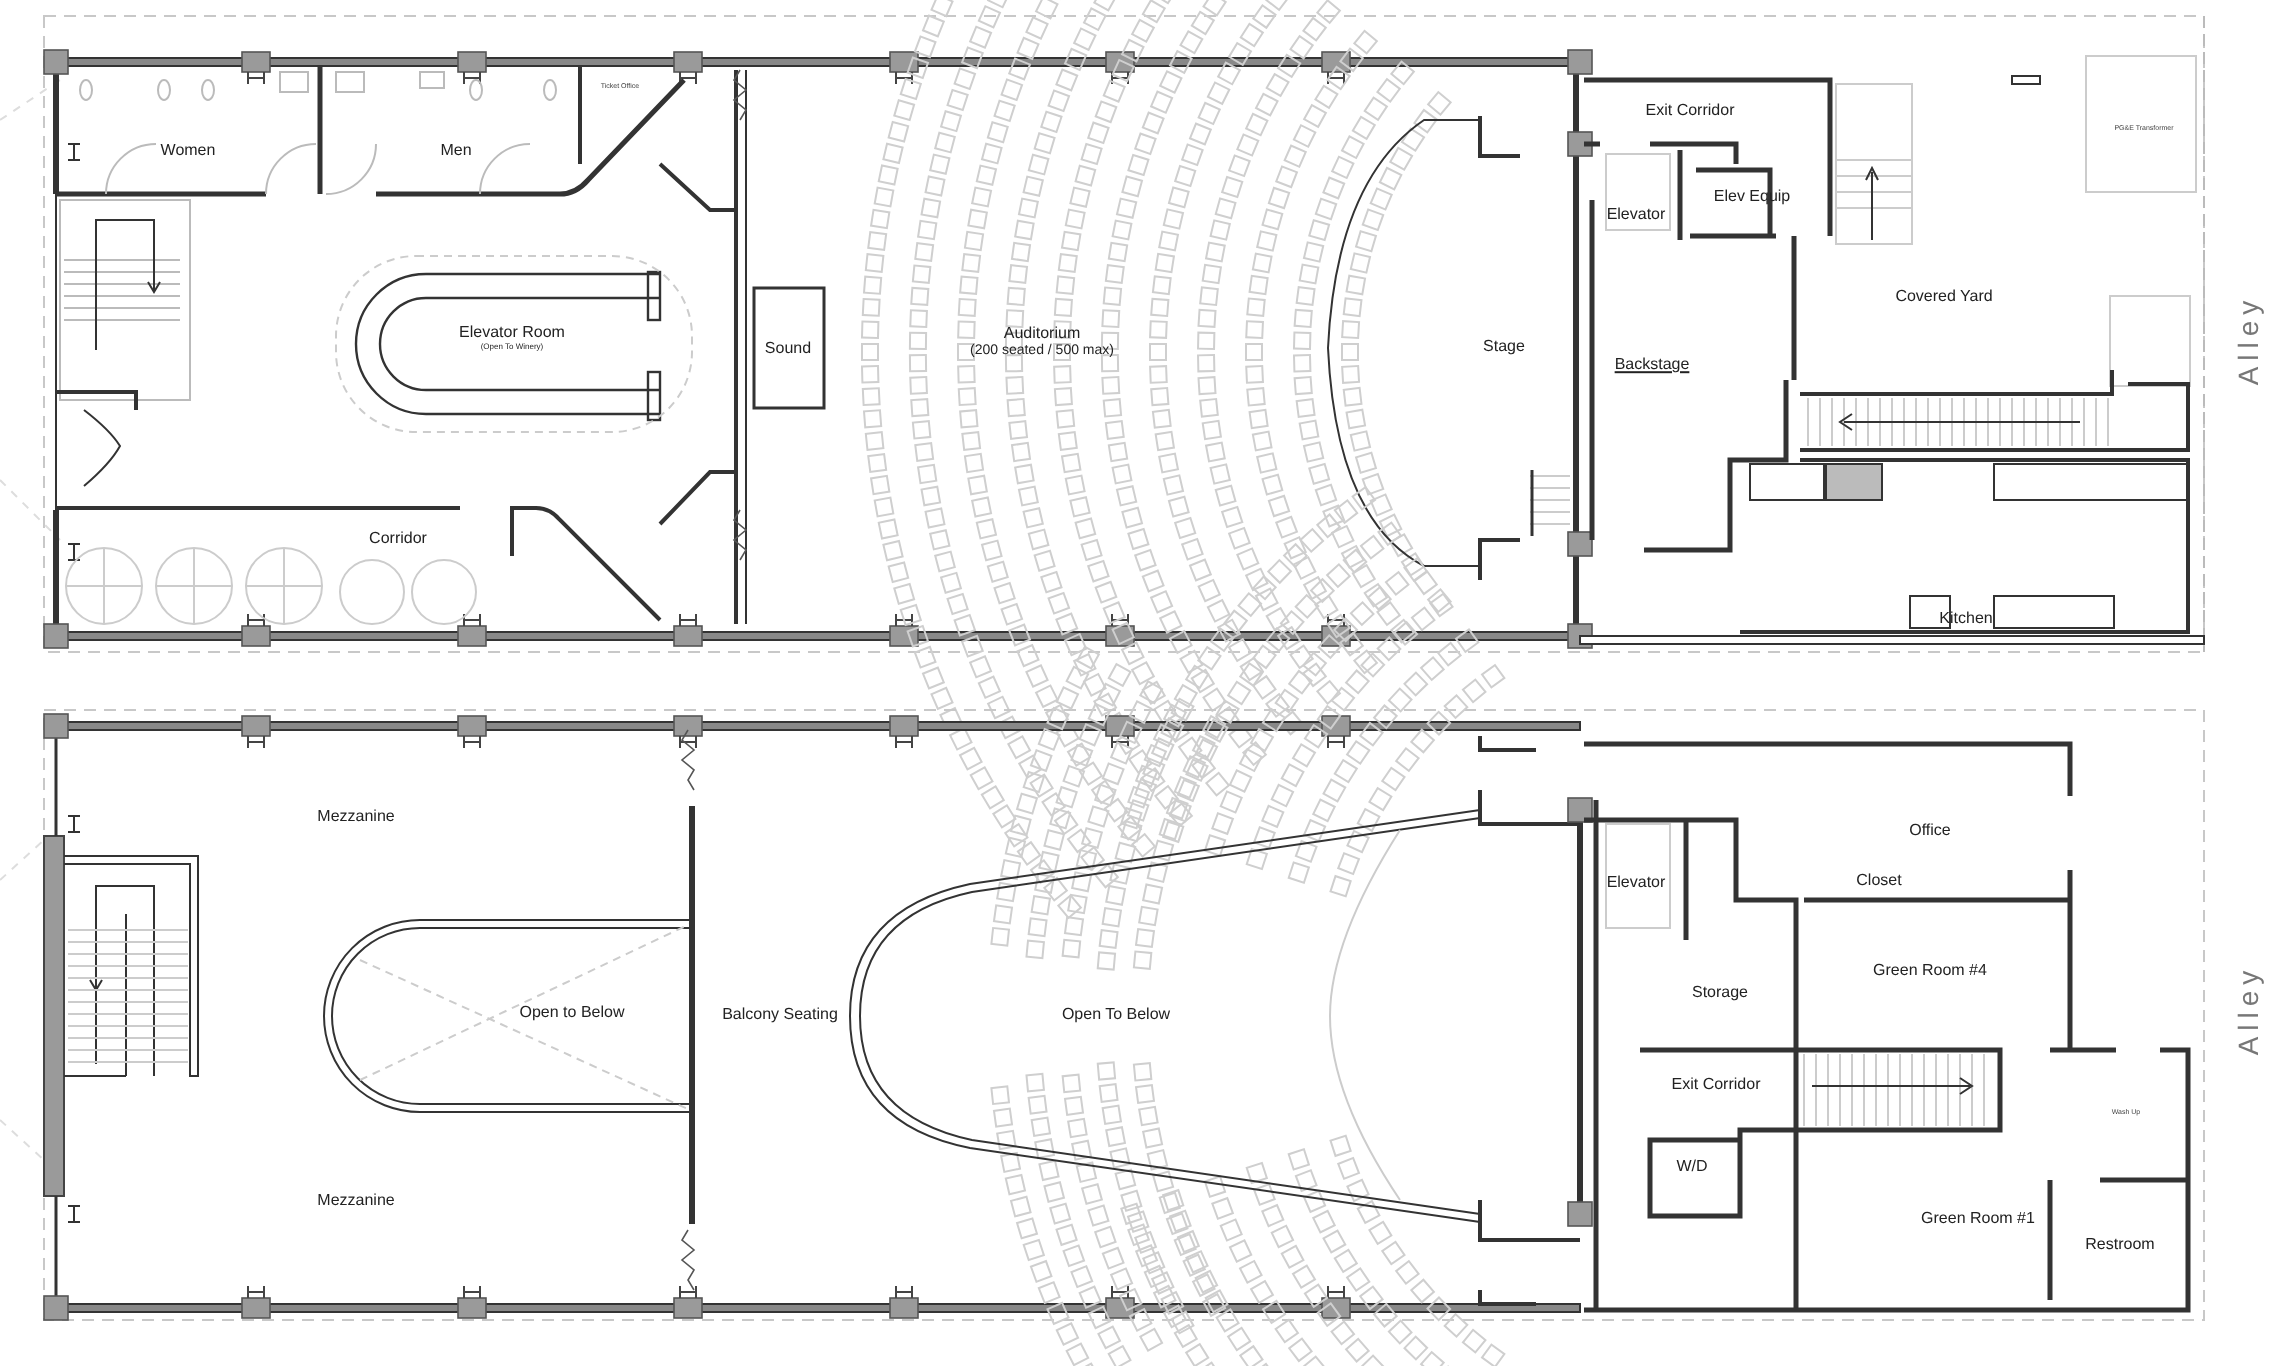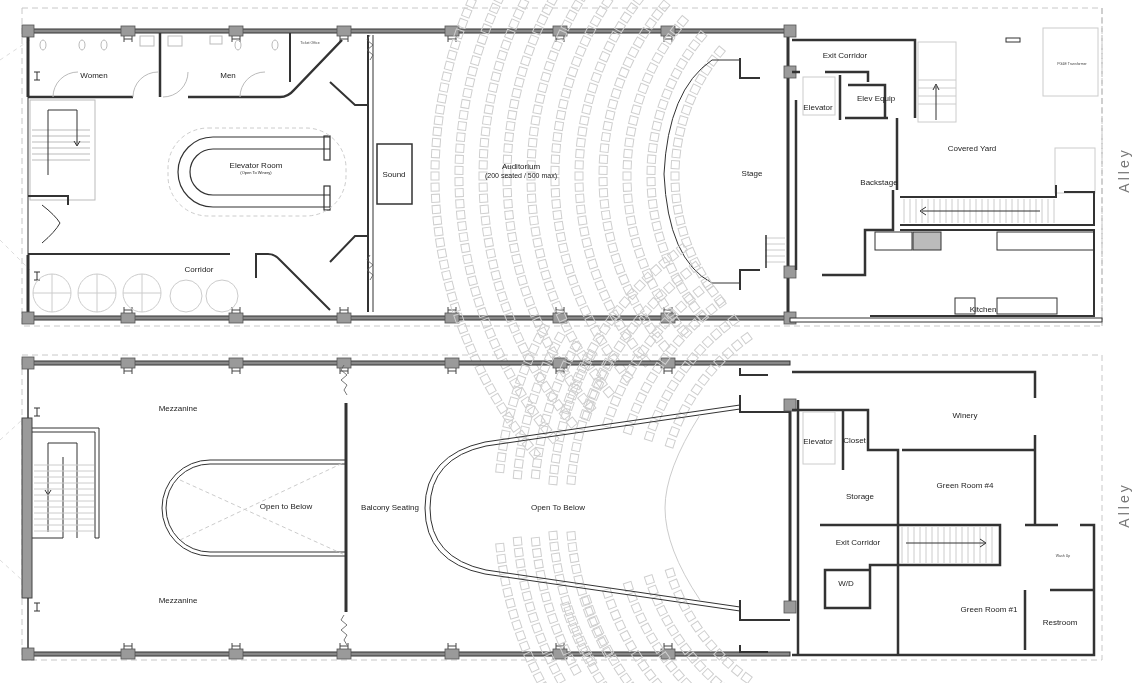--- a/index.html
+++ b/index.html
@@ -1096,21 +1096,21 @@
     </div>
     <div class="lbl" style="left: 818px; top: 108px;">
       <div>Elevator</div>
     </div>
     <div class="lbl" style="left: 876px; top: 99px;">
       <div>Elev Equip</div>
     </div>
     <div class="lbl" style="left: 972px; top: 149px;">
       <div>Covered Yard</div>
     </div>
-    <div class="lbl" style="left: 879px; top: 183px;">
+    <div class="lbl" style="left: 826px; top: 183px; text-decoration: underline;">
       <div>Backstage</div>
     </div>
     <div class="lbl" style="left: 983px; top: 281px; margin-top: 29px;">
       <div>Kitchen</div>
     </div>
     <div class="lbl tiny" style="left: 1072px; top: 65px;">
       <div>PG&amp;E Transformer</div>
     </div>
     <div class="lbl" style="left: 178px; top: 409px;">
       <div>Mezzanine</div>
@@ -1123,25 +1123,25 @@
     </div>
     <div class="lbl" style="left: 390px; top: 508px;">
       <div>Balcony Seating</div>
     </div>
     <div class="lbl" style="left: 558px; top: 508px;">
       <div>Open To Below</div>
     </div>
     <div class="lbl" style="left: 818px; top: 442px;">
       <div>Elevator</div>
     </div>
-    <div class="lbl" style="left: 844px; top: 441px; padding-left: 21px;">
+    <div class="lbl" style="left: 929px; top: 441px; padding-left: 21px;">
       <div>Closet</div>
     </div>
     <div class="lbl" style="left: 965px; top: 416px;">
-      <div>Winery</div>
+      <div>Office</div>
     </div>
     <div class="lbl" style="left: 860px; top: 497px; text-align: center;">
       <div>Storage</div>
     </div>
     <div class="lbl" style="left: 965px; top: 486px;">
       <div>Green Room #4</div>
     </div>
     <div class="lbl" style="left: 858px; top: 543px;">
       <div>Exit Corridor</div>
     </div>

